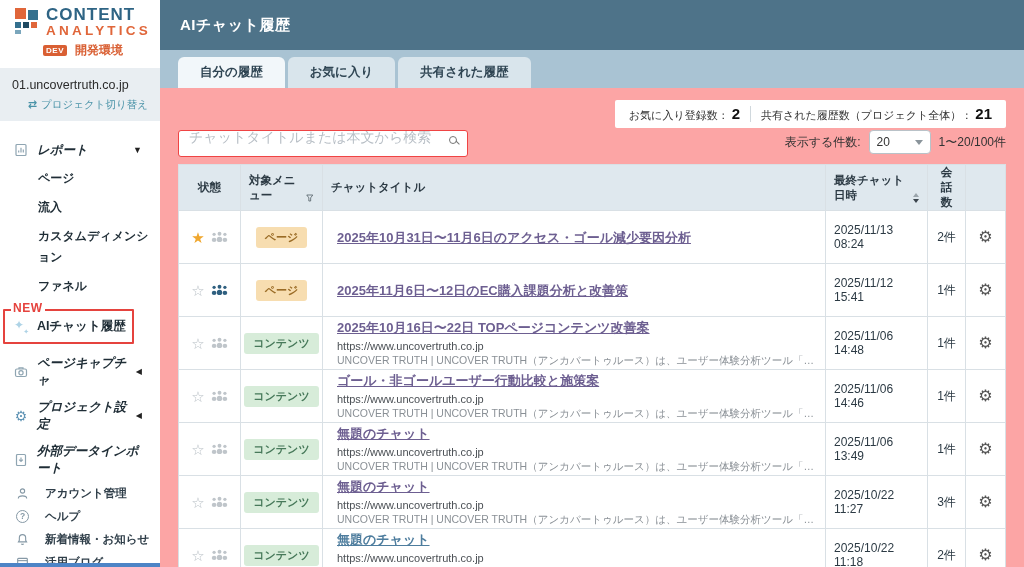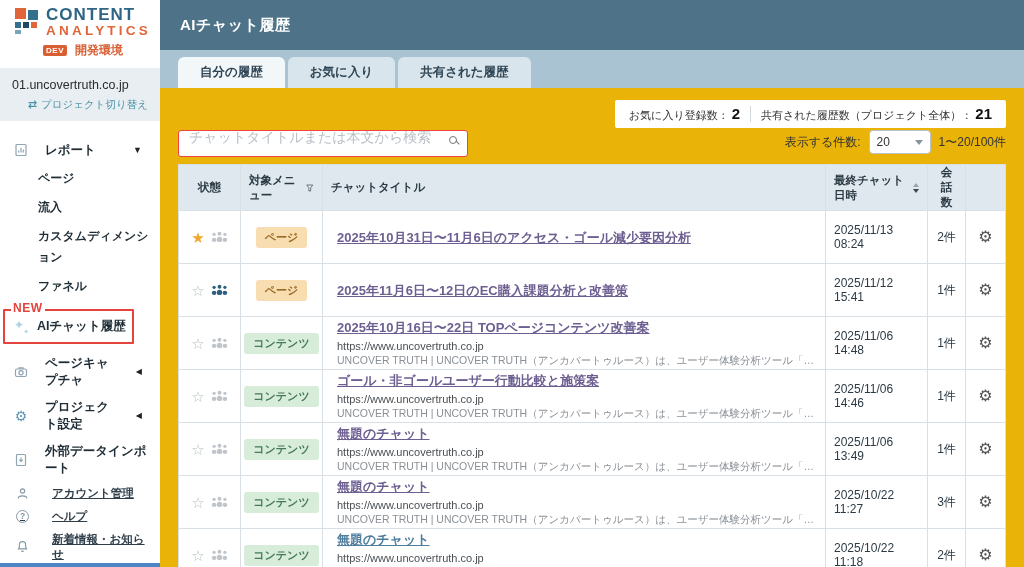--- a/index.html
+++ b/index.html
@@ -23,49 +23,49 @@
   .env-row { display:flex; align-items:center; gap:8px; margin-top:3px; }
   .dev-badge { background:#d95f33; color:#fff; font-size:8px; font-weight:bold; padding:1px 3px; border-radius:2px; letter-spacing:.5px; }
   .env-label { color:#d95f33; font-size:12px; font-weight:600; }
   .project-box { background:#e9eef2; padding:10px 12px 9px; margin-top:5px; }
   .project-name { font-size:12.5px; color:#2b2b2b; }
   .project-switch { display:flex; justify-content:flex-end; align-items:center; gap:4px; margin-top:6px; cursor:pointer; }
   .swap-icon { color:#4a93a8; font-size:11px; font-weight:bold; }
   .project-switch span.lbl { color:#4a93a8; font-size:10.5px; font-weight:normal; }
 
   .menu { padding:16px 0 0 0; }
-  .menu-item { display:flex; align-items:center; gap:17px; padding:5px 10px 5px 14px; font-size:12.5px; font-weight:600; color:#1f2d36; cursor:pointer; position:relative; }
+  .menu-item { display:flex; align-items:center; gap:9px; padding:5px 10px 5px 14px; font-size:12.5px; font-weight:600; color:#1f2d36; cursor:pointer; position:relative;font-style:italic; }
   .menu-item .caret-open { margin-left:auto; font-size:9px; color:#222; margin-right:8px; }
   .menu-item .caret-closed { margin-left:auto; font-size:8px; color:#222; margin-right:8px; }
   .submenu-item { padding:4px 10px 4px 38px; font-size:12px; font-weight:600; color:#1f2d36; cursor:pointer; line-height:1.75; }
   .mi-svg { width:14px; height:14px; flex:0 0 14px; }
   .gear-blue { color:#5e93b4; font-size:14px; line-height:14px; width:14px; text-align:center; flex:0 0 14px; }
 
   .ai-box-wrap { position:relative; margin:8px 26px 6px 3px; border:2px solid #e5433e; border-radius:1px; }
   .ai-new-label { position:absolute; top:-9px; left:6px; background:#fff; color:#e5433e; font-size:12px; font-weight:800; padding:0 2px; line-height:1; letter-spacing:.5px; }
   .ai-item { display:flex; align-items:center; gap:8px; padding:7px 6px 7px 9px; font-size:12.5px; font-weight:600; color:#1f2d36; cursor:pointer; }
   .sparkle { position:relative; width:15px; height:14px; flex:0 0 15px; color:#aed3e6; }
   .sparkle .s1 { position:absolute; left:0; top:0; font-size:12px; line-height:12px; }
   .sparkle .s2 { position:absolute; right:0; bottom:-2px; font-size:7px; line-height:7px; }
 
   .sidebar-spacer { flex:1 1 auto; }
   .footer-links { padding:0 0 10px 0; }
-  .footer-item { display:flex; align-items:center; gap:23px; padding:4px 10px 4px 16px; font-size:11.5px; font-weight:600; color:#2f3e49; cursor:pointer;text-decoration:underline; }
+  .footer-item { display:flex; align-items:center; gap:16px; padding:4px 10px 4px 16px; font-size:11.5px; font-weight:600; color:#2f3e49; cursor:pointer; }
   .fi-svg { width:13px; height:13px; flex:0 0 13px; }
   .help-circle { width:13px; height:13px; flex:0 0 13px; border:1.2px solid #8699a6; border-radius:50%; color:#8699a6; font-size:8.5px; font-weight:bold; display:flex; align-items:center; justify-content:center; }
   .hscroll-strip { position:absolute; left:0; bottom:0; width:190px; height:4px; background:#4d84c6; z-index:9; }
 
   
   .main { position:absolute; left:160px; top:0; width:864px; height:567px; }
   .page-header { height:50px; background:#4e7389; display:flex; align-items:center; padding-left:20px; }
   .page-title { color:#fff; font-size:15px; font-weight:bold; letter-spacing:.5px; }
   .tabbar { height:38px; background:#a9c3d3; display:flex; align-items:flex-end; padding-left:18px; gap:3px; }
   .tab { padding:7px 22px 7px; font-size:12.5px; font-weight:bold; color:#2f4553; background:#d9e5ec; border-radius:6px 6px 0 0; cursor:pointer; }
   .tab.active { background:#f2f7fa; }
-  .content { height:479px; background:#eab308; position:relative; padding:0 18px; }
+  .content { height:479px; background:#fca5a5; position:relative; padding:0 18px; }
 
   .stats-box { position:absolute; right:18px; top:12px; background:#fff; border-radius:2px; display:flex; align-items:center; padding:5px 14px; gap:10px; }
   .stat-label { font-size:11px; color:#333; }
   .stat-value { font-size:15px; font-weight:bold; color:#111; margin-left:3px; }
   .stat-div { width:1px; height:16px; background:#d0d8dd; }
 
   .toolbar { position:absolute; left:18px; right:18px; top:40px; height:28px; display:flex; align-items:center; }
   .search-wrap { position:relative; width:290px; }
   .search-input { width:100%; height:27px; border:1px solid #ef4444; border-radius:3px; padding:0 28px 13px 10px; font-size:14px; color:#333; background:#fff; outline:none; font-family:inherit; }
   .search-input::placeholder { color:#b8bfc6; }
@@ -100,21 +100,21 @@
   td.c-title { padding:0 8px 0 14px; }
   .title-link { font-size:13px; font-weight:bold; text-decoration:underline; cursor:pointer; display:inline-block; }
   .title-link.visited { color:#6d5f91; }
   .title-link.fresh { color:#4e7d9e; }
   .row-url { font-size:11px; color:#4a4f54; margin-top:3px; white-space:nowrap; overflow:hidden; text-overflow:ellipsis; }
   .row-desc { font-size:10.5px; color:#8a9096; margin-top:2px; white-space:nowrap; overflow:hidden; text-overflow:ellipsis; }
   td.c-date { font-size:12px; color:#2c3a44; padding:0 8px; }
   td.c-count { font-size:12px; color:#2c3a44; text-align:center; }
   td.c-gear { text-align:center; }
   .gear-ic { font-size:16px; color:#555; cursor:pointer; line-height:1; }
-  .th-flex { display:flex; align-items:center; gap:5px; }
+  .th-flex { display:flex; align-items:flex-end; gap:5px; }
   .sort-ic { display:flex; flex-direction:column; gap:2px; cursor:pointer; }
   .sort-up { width:0;height:0;border-left:3.5px solid transparent;border-right:3.5px solid transparent;border-bottom:4.5px solid #9aa4ab; }
   .sort-dn { width:0;height:0;border-left:3.5px solid transparent;border-right:3.5px solid transparent;border-top:4.5px solid #3a444c; }
 </style>
 </head>
 <body>
 
 <div class="app">
 
   <div class="sidebar">

